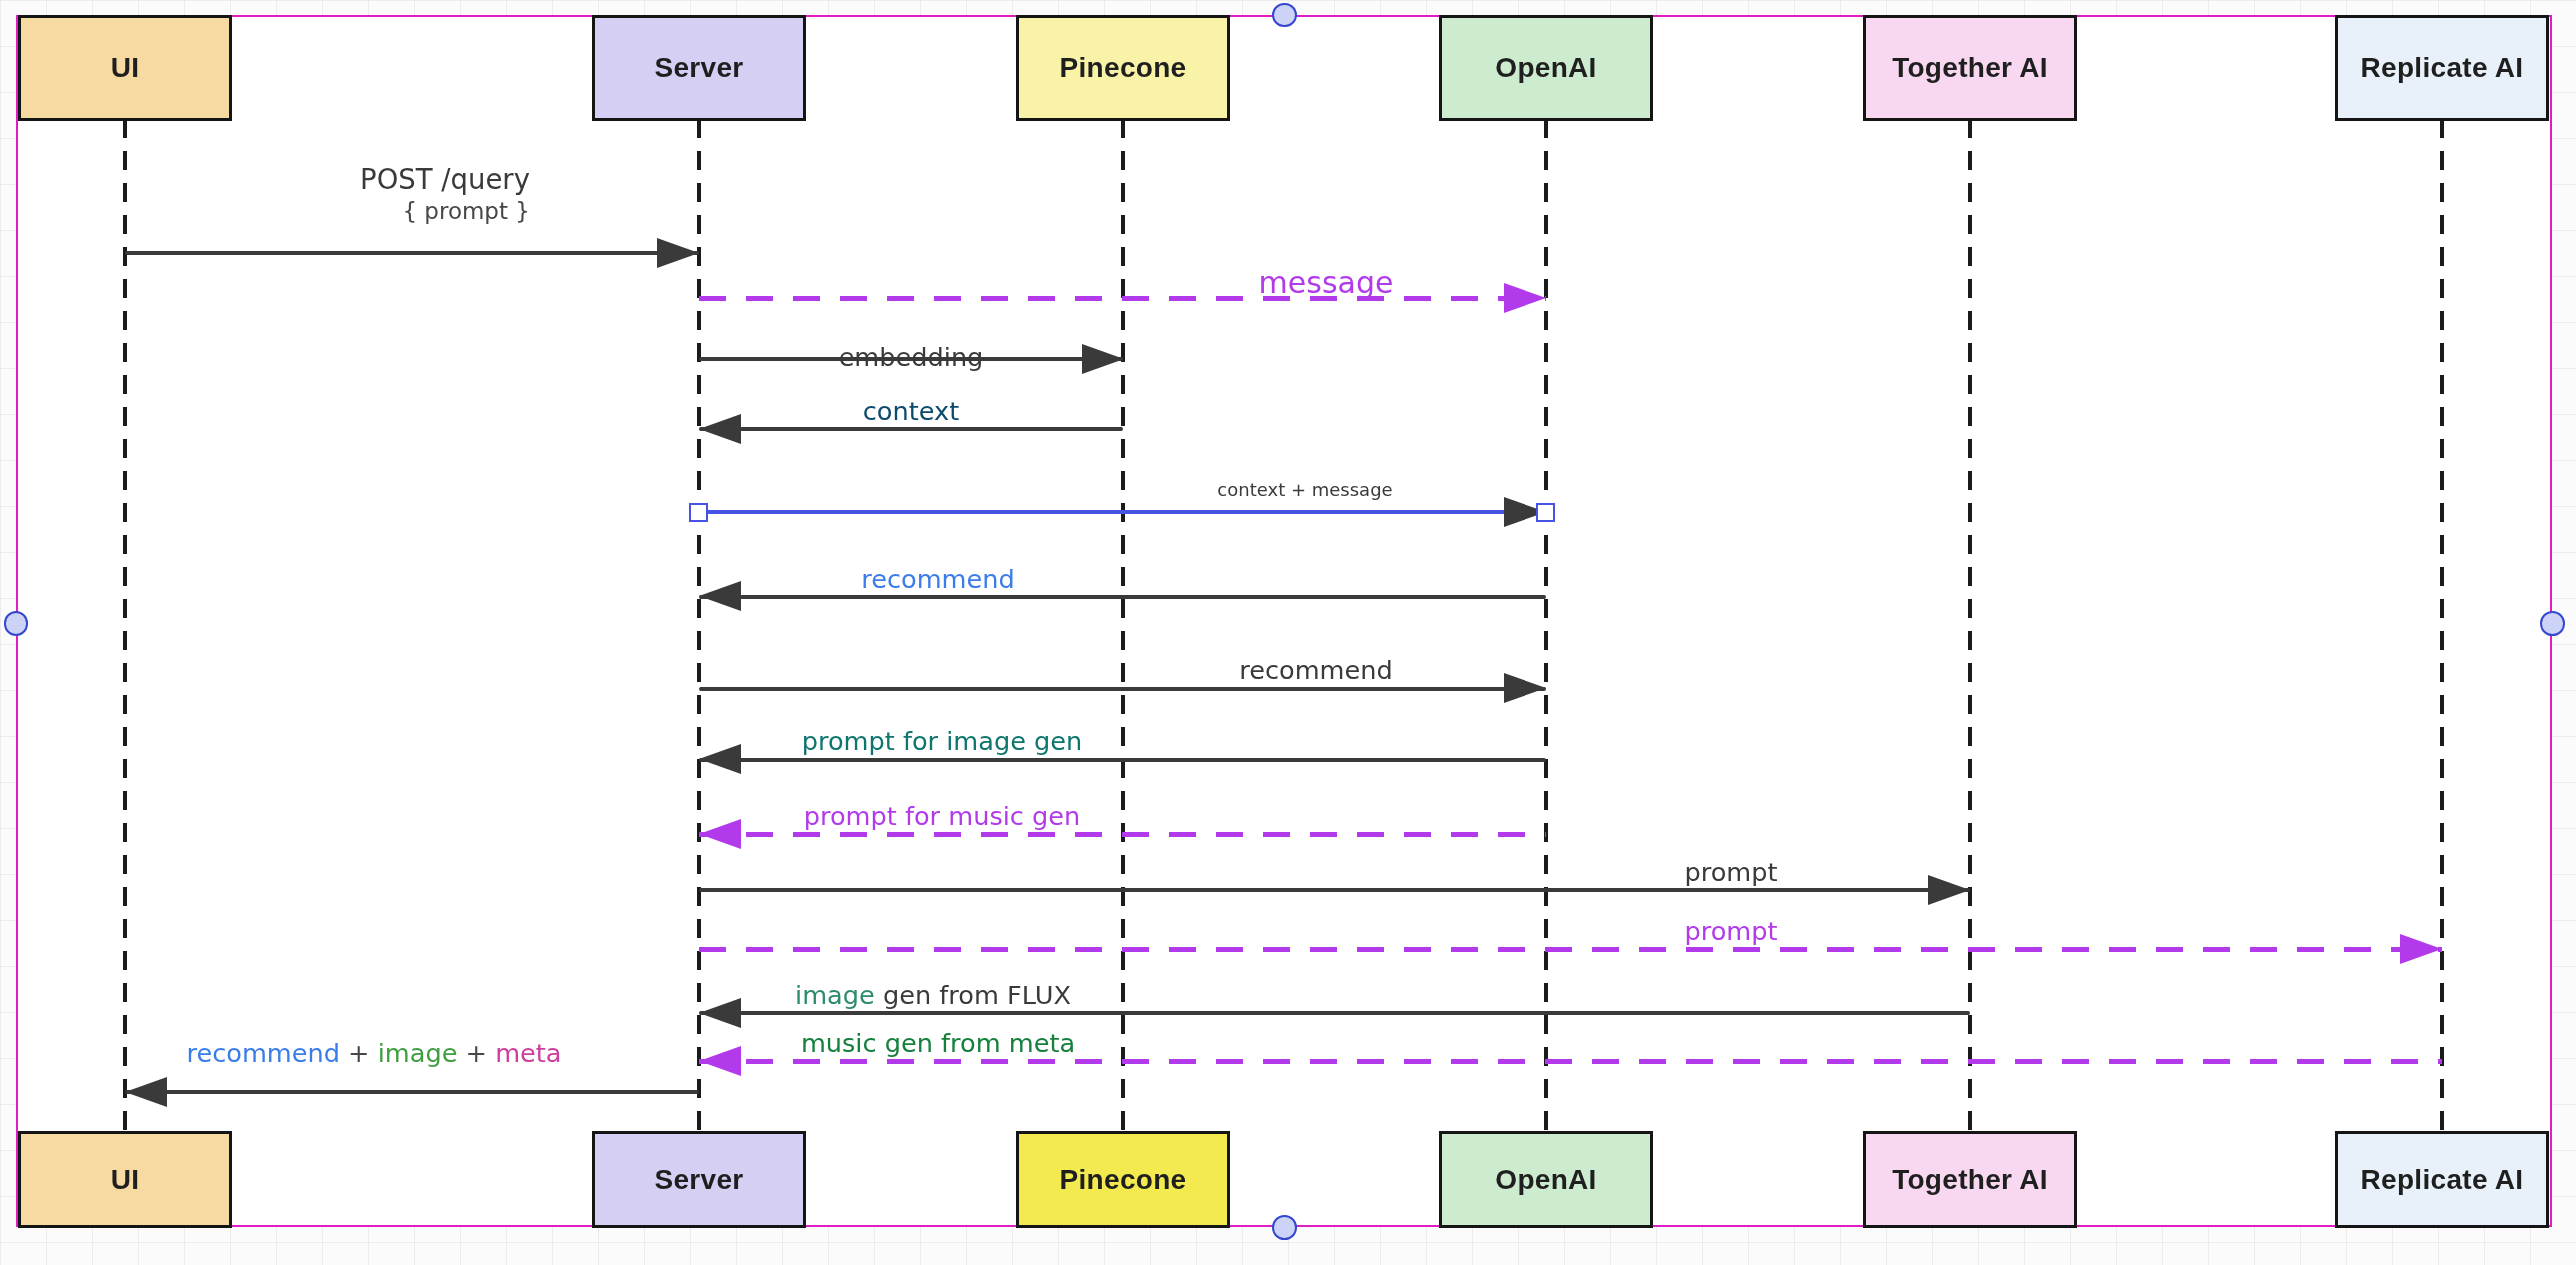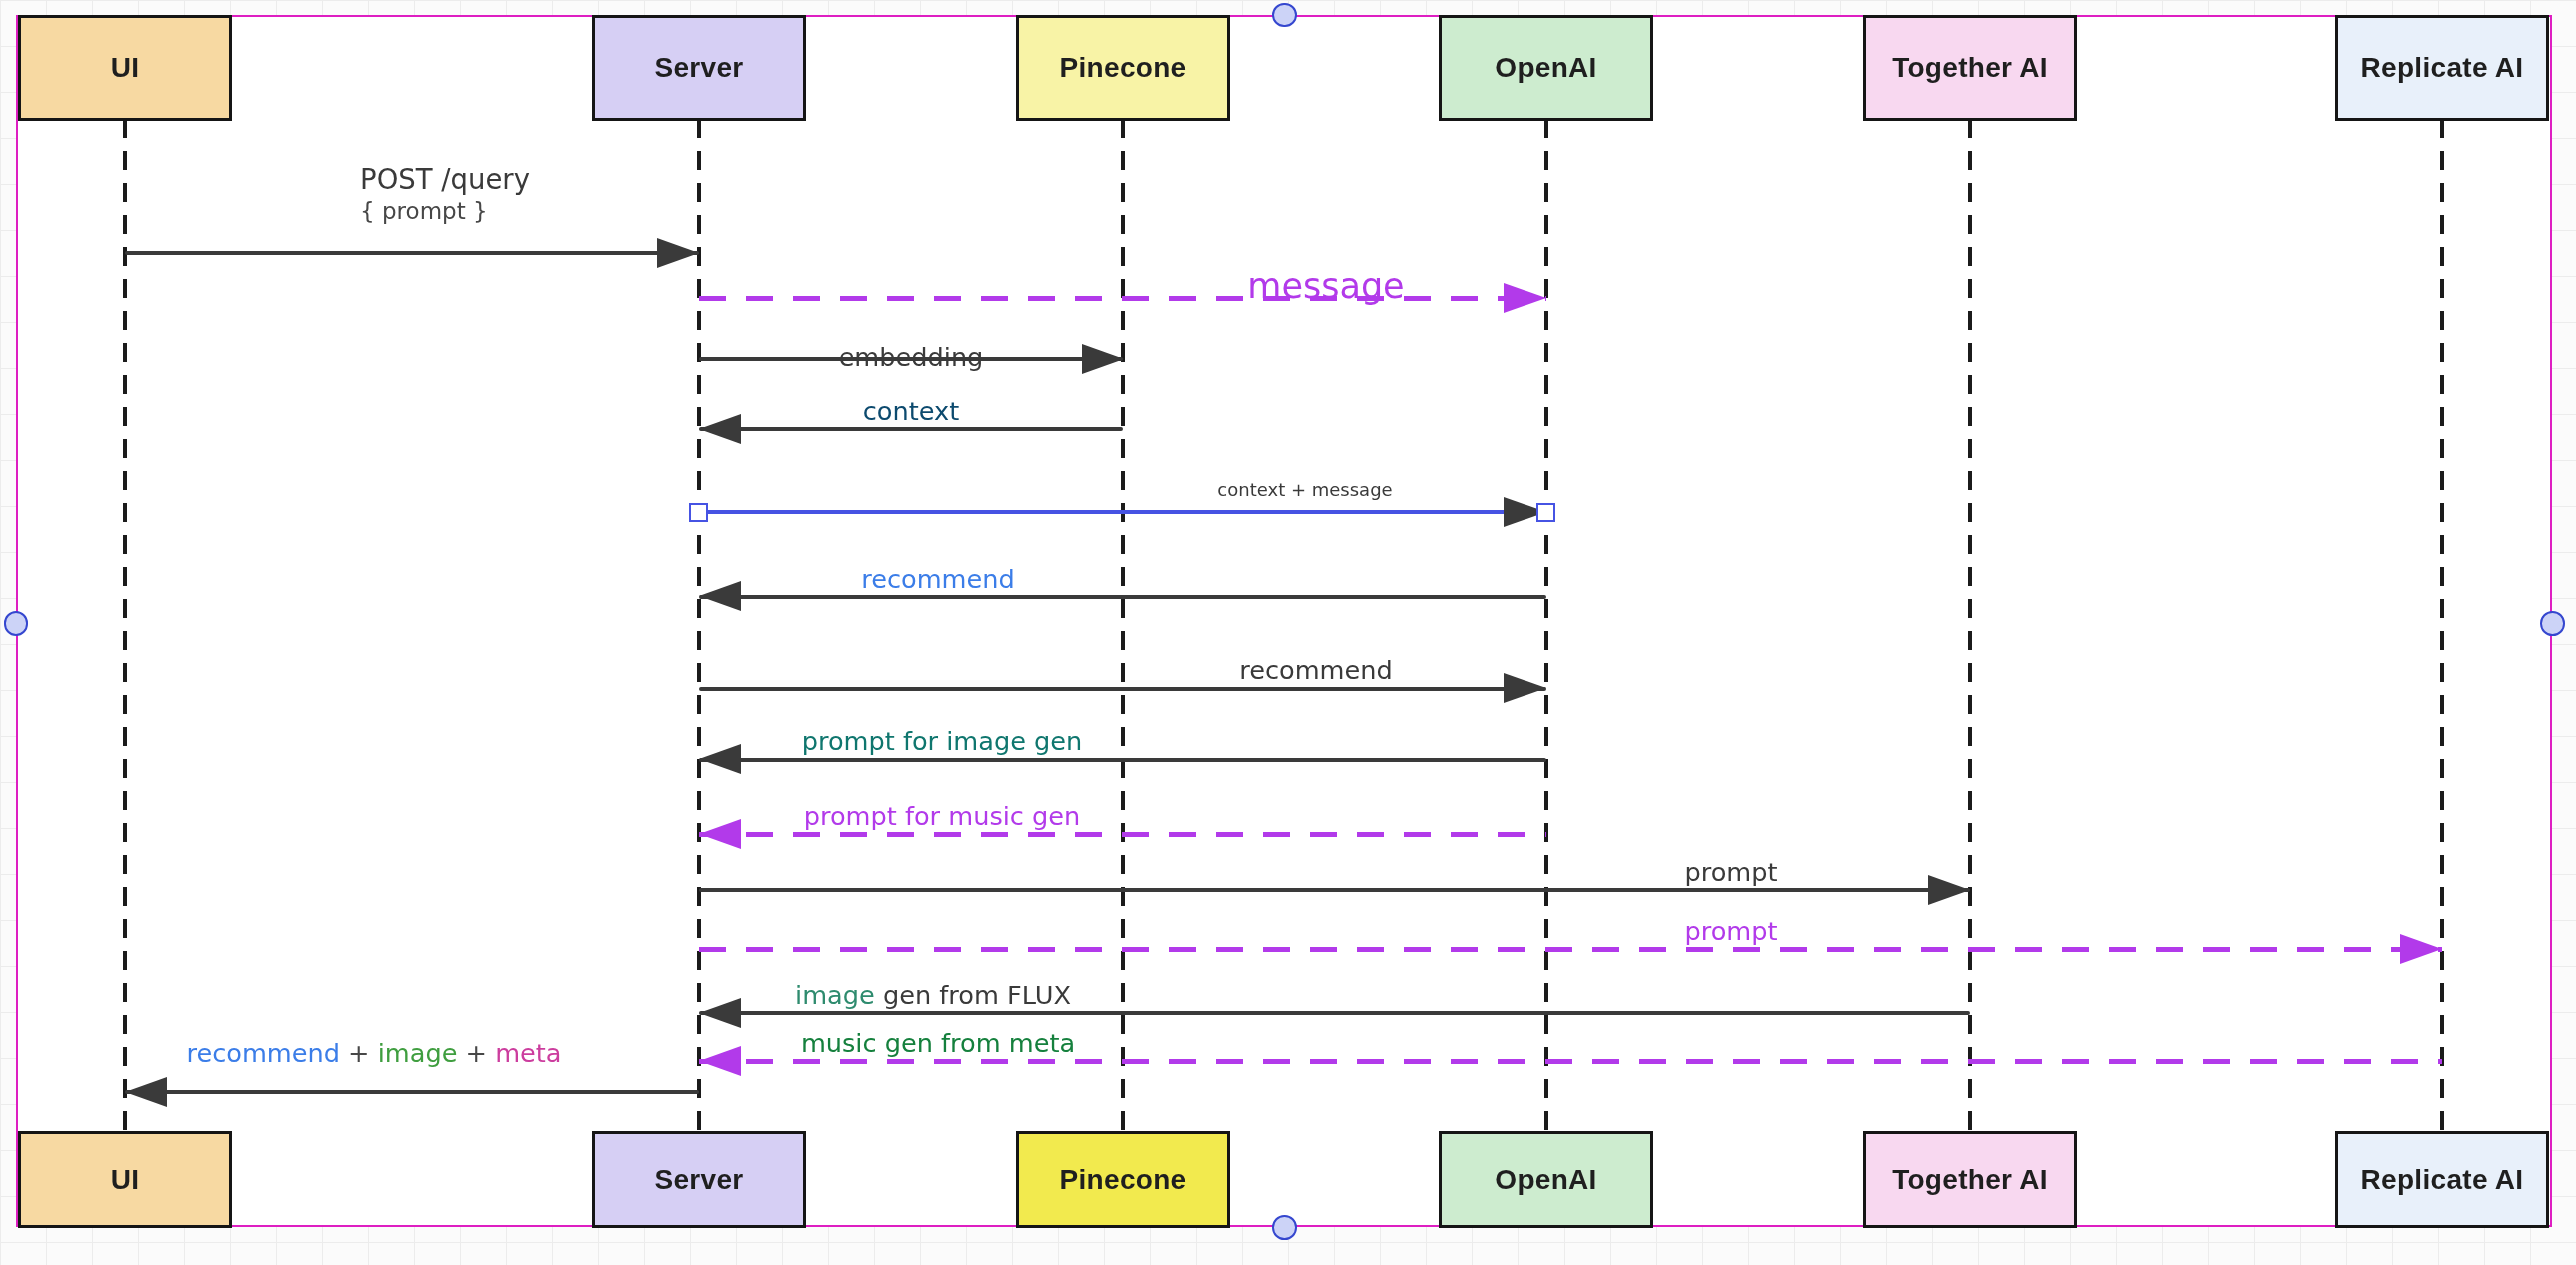--- a/index.html
+++ b/index.html
@@ -16,21 +16,21 @@
   .sel-handle{position:absolute;width:24.6px;height:24.6px;border-radius:50%;box-sizing:border-box;
     background:#ccd3f7;border:2.8px solid #3547cf;z-index:9;}
   .lifeline{position:absolute;width:3.8px;z-index:1;
     background:repeating-linear-gradient(180deg,#1b1b1b 0 19px,transparent 19px 32px);}
   .abox{position:absolute;box-sizing:border-box;border:3.8px solid #151515;z-index:5;
     display:flex;align-items:center;justify-content:center;}
   .abox .lbl{font-family:"Liberation Sans",sans-serif;font-weight:bold;font-size:28px;color:#1f1f1f;letter-spacing:0.3px;}
   .mline{position:absolute;height:3.8px;z-index:2;border-radius:1.9px;}
   .mline-dash{position:absolute;height:4.7px;z-index:2;}
   .ahead{position:absolute;width:0;height:0;z-index:3;}
-  .mlabel{position:absolute;transform:translateX(-50%);z-index:4;white-space:nowrap;text-align:left;
+  .mlabel{position:absolute;transform:translateX(-50%);z-index:4;white-space:nowrap;text-align:right;
     font-family:"DejaVu Sans",sans-serif;color:#3a3a3a;}
   .mlabel .ln{line-height:1.22;}
   .ep-square{position:absolute;width:19px;height:19px;box-sizing:border-box;background:#ffffff;
     border:2.8px solid #4653e3;z-index:8;}
 </style>
 </head>
 <body>
 
 <div id="stage" style="position:absolute;inset:0;">
     <div class="sel-rect" style="left: 16px; top: 15px; width: 2536px; height: 1212px;"></div>
@@ -78,21 +78,21 @@
     </div>
     <div class="mline" style="left: 125px; top: 251px; width: 574px; background: rgb(58, 58, 58);"></div>
     <div class="ahead" style="top: 238px; left: 657px; border-top: 15px solid transparent; border-bottom: 15px solid transparent; border-left: 42px solid rgb(58, 58, 58);"></div>
     <div class="mlabel" style="left: 445px; top: 163px;">
       <div class="ln" style="font-size: 27.5px;"><span style="color: rgb(58, 58, 58);">POST /query</span></div>
       <div class="ln" style="font-size: 23px;"><span style="color: rgb(71, 71, 71);">{ prompt }</span></div>
     </div>
     <div class="mline-dash" style="left: 699px; top: 296px; width: 847px; background: repeating-linear-gradient(90deg, rgb(178, 58, 234) 0px, rgb(178, 58, 234) 26.5px, transparent 26.5px, transparent 47px);"></div>
     <div class="ahead" style="top: 283px; left: 1504px; border-top: 15px solid transparent; border-bottom: 15px solid transparent; border-left: 42px solid rgb(178, 58, 234);"></div>
     <div class="mlabel" style="left: 1326px; top: 265px;">
-      <div class="ln" style="font-size: 35px;"><span style="color: rgb(178, 58, 234);">message</span></div>
+      <div class="ln" style="font-size: 30px;"><span style="color: rgb(178, 58, 234);">message</span></div>
     </div>
     <div class="mline" style="left: 699px; top: 357px; width: 424px; background: rgb(58, 58, 58);"></div>
     <div class="ahead" style="top: 344px; left: 1082px; border-top: 15px solid transparent; border-bottom: 15px solid transparent; border-left: 42px solid rgb(58, 58, 58);"></div>
     <div class="mlabel" style="left: 911px; top: 342px;">
       <div class="ln" style="font-size: 25.6px;"><span style="color: rgb(58, 58, 58);">embedding</span></div>
     </div>
     <div class="mline" style="left: 699px; top: 427px; width: 424px; background: rgb(58, 58, 58);"></div>
     <div class="ahead" style="top: 414px; left: 699px; border-top: 15px solid transparent; border-bottom: 15px solid transparent; border-right: 42px solid rgb(58, 58, 58);"></div>
     <div class="mlabel" style="left: 911px; top: 396px;">
       <div class="ln" style="font-size: 25.6px;"><span style="color: #0c4a6e;">context</span></div>

